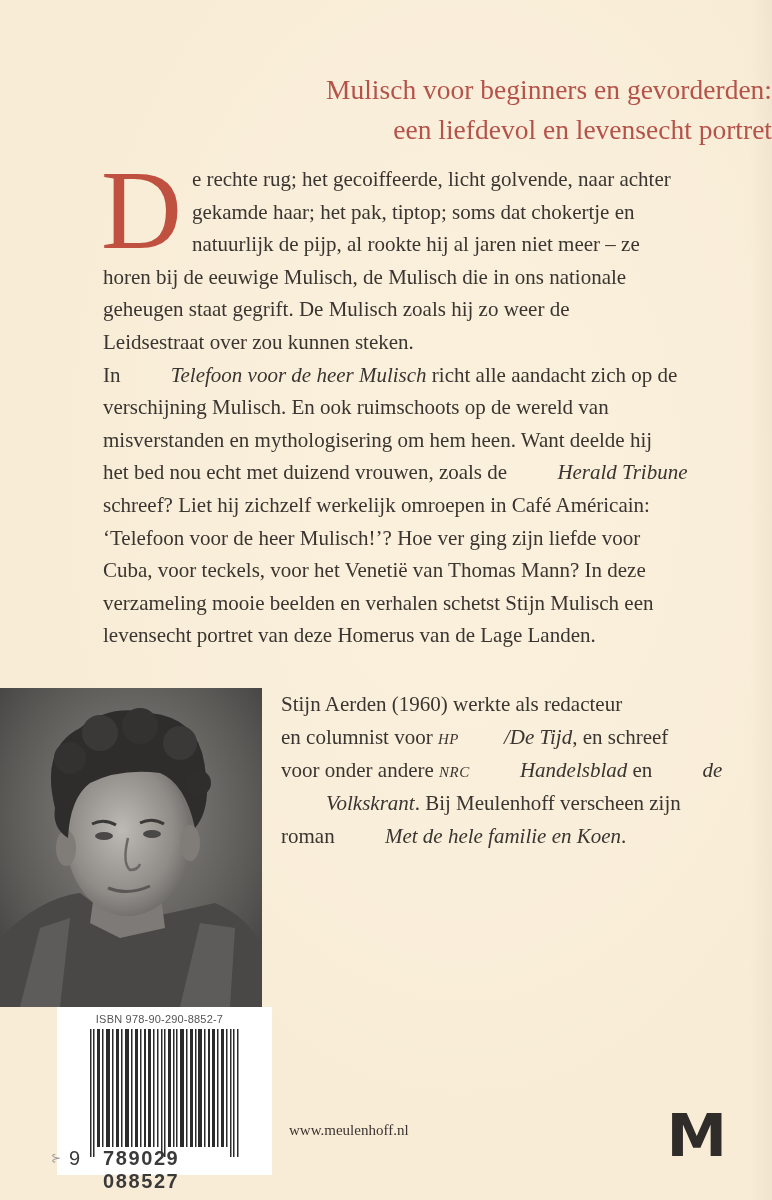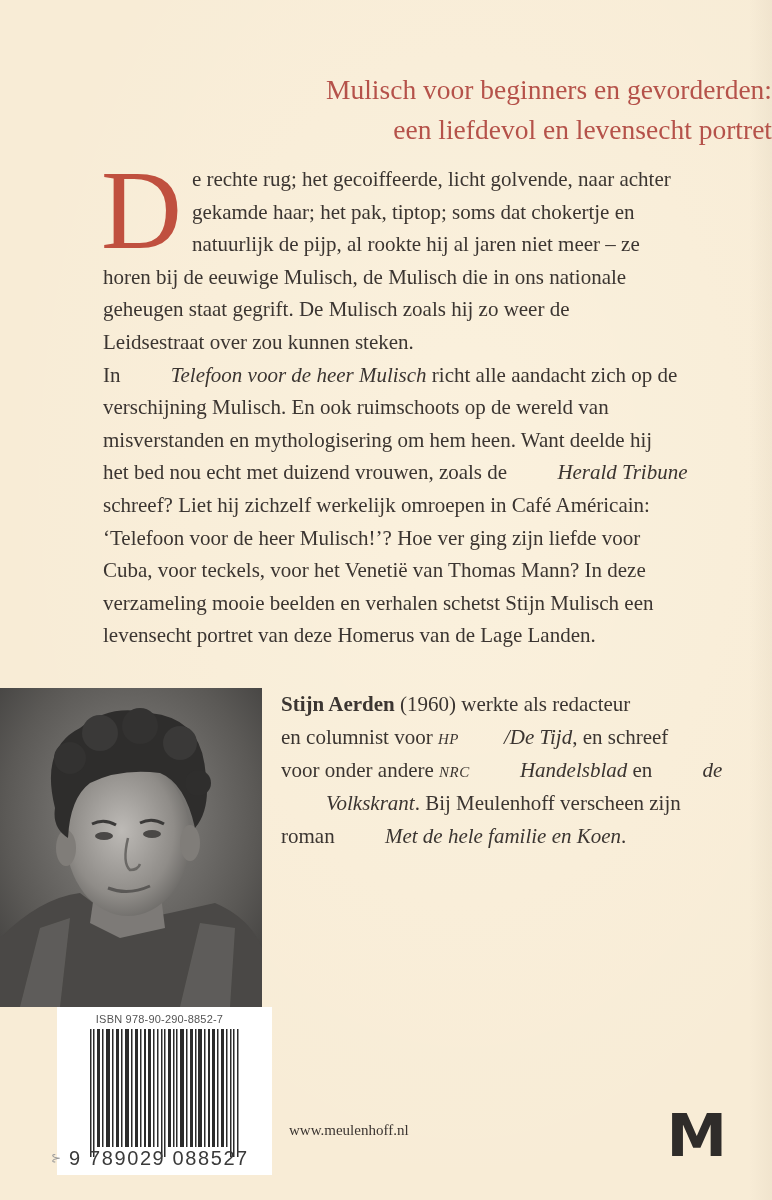--- a/index.html
+++ b/index.html
@@ -45,42 +45,42 @@
   .smallcaps { font-variant: small-caps; font-style: italic; letter-spacing: 0.5px; }
   .author-photo {
     position: absolute; left: 0; top: 688px; width: 262px; height: 319px;
     overflow: hidden;
     background: radial-gradient(ellipse at 40% 35%, #7c7a77 0%, #5a5856 45%, #3c3b3a 100%);
   }
   .bio {
     position: absolute; left: 281px; top: 688px; width: 480px;
     font-size: 21px; line-height: 33px;
   }
-  .bio b { font-weight: bold; }
+  .bio b { font-weight: normal; }
   .barcode-box {
     position: absolute; left: 57px; top: 1007px; width: 205px; height: 168px;
     background: #ffffff;
     padding-left: 10px;
   }
   .isbn-text {
     position: absolute; top: 6px; left: 0; width: 205px; text-align: center;
     font-family: "Liberation Sans", sans-serif; font-size: 11px; color: #555;
     letter-spacing: 0.2px;
   }
   .bars {
     position: absolute; left: 33px; top: 22px; width: 150px; height: 128px;
   }
   .barcode-digits {
     position: absolute; top: 140px; left: 0; width: 205px;
     font-family: "Liberation Sans", sans-serif; font-size: 20px; color: #3a3a3a;
     letter-spacing: 1px;
   }
   .barcode-digits .first { position: absolute; left: 12px; }
   .barcode-digits .scissor { position: absolute; left: -6px; top: 4px; font-size: 12px; color: #999; }
-  .barcode-digits .rest { position: absolute; left: 32px; letter-spacing: 1.6px; }
+  .barcode-digits .rest { position: absolute; left: 46px; letter-spacing: 1.6px; font-weight: bold; }
   .website {
     position: absolute; left: 289px; top: 1122px;
     font-size: 15px; color: #3b3531;
   }
   .publisher-logo {
     position: absolute; left: 668px; top: 1106px;
     font-family: "DejaVu Sans", sans-serif; font-weight: bold;
     font-size: 58px; line-height: 60px; color: #2f2c2a;
     transform: scaleX(1.05);
   }

